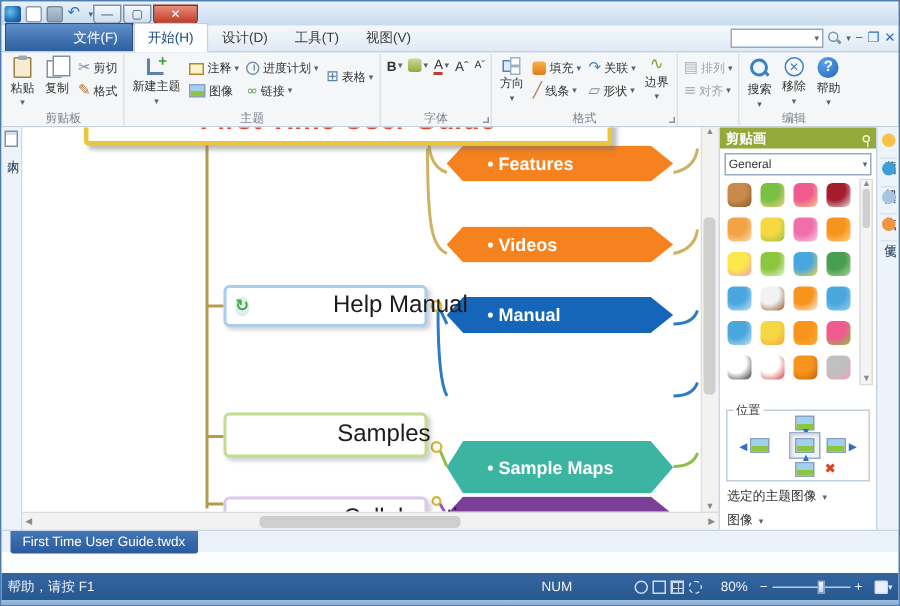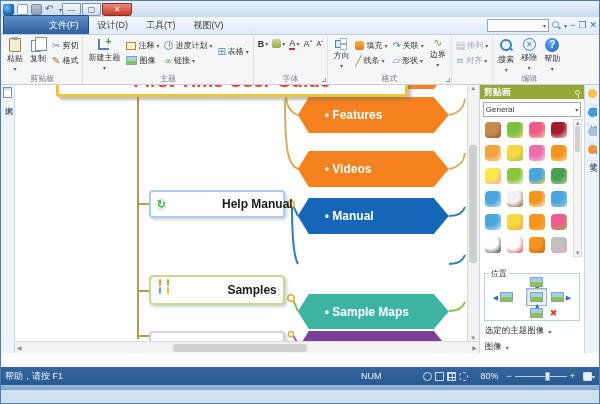--- a/index.html
+++ b/index.html
@@ -78,26 +78,26 @@
   .main{height:268px;display:flex;background:#fff;}
   .left-strip{width:14px;background:#eef3f9;border-right:1px solid #cdd9e6;display:flex;flex-direction:column;align-items:center;padding-top:2px;gap:2px;}
   .ic-outline{width:9px;height:11px;background:#fff;border:1px solid #7f91a8;box-shadow:inset 0 2px 0 #cfe0f0;}
   .vtext{writing-mode:vertical-rl;font-size:8px;color:#3c5068;letter-spacing:1px;}
   .canvas-col{width:464px;display:flex;flex-direction:column;}
   .canvas-row{height:256px;display:flex;}
   .canvas{width:452px;height:256px;position:relative;background:#fff;overflow:hidden;}
   .canvas svg{position:absolute;left:0;top:0;z-index:1;}
   .central{position:absolute;left:41px;top:-16px;width:352px;height:28px;background:#fff;border:3px solid #eac63f;border-radius:3px;box-shadow:3px 3px 3px rgba(110,110,110,.45);z-index:3;overflow:hidden;}
   .central-label{position:absolute;bottom:2px;left:0;right:0;text-align:center;font-size:19px;font-weight:bold;color:#e8432d;white-space:nowrap;}
-  .chevron{position:absolute;left:283px;width:151px;height:36px;z-index:2;display:flex;align-items:center;
+  .chevron{position:absolute;left:283px;width:151px;height:24px;z-index:2;display:flex;align-items:center;
            clip-path:polygon(11px 0,calc(100% - 15px) 0,100% 50%,calc(100% - 15px) 100%,11px 100%,0 50%);}
   .chev-label{color:#fff;font-weight:bold;font-size:12px;padding-left:27px;white-space:nowrap;}
   .topic{position:absolute;left:134px;width:136px;background:#fff;border:2px solid #aaa;border-radius:4px;
          box-shadow:2px 2px 3px rgba(0,0,0,.18);display:flex;align-items:center;gap:8px;padding:0 6px;z-index:2;}
-  .topic-label{font-weight:bold;font-size:12px;color:#1c1c1c;white-space:nowrap;margin-left:48px;}
+  .topic-label{font-weight:normal;font-size:16px;color:#1c1c1c;white-space:nowrap;margin-left:48px;}
   .ic-sync{width:18px;height:13px;background:#e4ebf0;border-radius:7px;color:#3fae3f;font-size:11px;line-height:13px;text-align:center;font-weight:bold;}
   .ic-sync::before{content:"\21bb";}
   .ic-puzzle{width:7px;height:7px;background:#f7941d;border-radius:1px;box-shadow:8px 0 0 #8cc63f,0 8px 0 #4aa7de,8px 8px 0 #f2c21f;margin:-8px 10px 8px 2px;}
   .ic-people{width:5px;height:5px;border-radius:50%;background:#f7941d;box-shadow:6px 0 0 #8cc63f,12px 0 0 #4aa7de,0 6px 0 #f7941d,6px 6px 0 #8cc63f,12px 6px 0 #4aa7de;margin:-6px 14px 6px 2px;}
   .vscroll{width:12px;background:#f2f2f2;border-left:1px solid #dcdcdc;display:flex;flex-direction:column;align-items:center;font-size:6px;color:#8a8a8a;}
   .vthumb{width:8px;height:118px;background:#cfcfcf;border-radius:3px;margin-top:54px;}
   .hscroll{height:12px;background:#f2f2f2;border-top:1px solid #dcdcdc;display:flex;align-items:center;font-size:6px;color:#8a8a8a;padding:0 2px;}
   .hthumb{width:134px;height:8px;background:#cfcfcf;border-radius:3px;margin-left:152px;}
   
   .panel{width:107px;background:#fff;border-left:1px solid #c9d6e4;display:flex;flex-direction:column;}
@@ -151,20 +151,21 @@
     </div>
     <div class="winbtns">
       <span class="wbtn">—</span>
       <span class="wbtn">▢</span>
       <span class="wbtn close">✕</span>
     </div>
   </div>
 
   <div class="tabrow">
     <span class="tab file">文件(F)</span>
+    <span class="tab active">开始(H)</span>
     <span class="tab">设计(D)</span>
     <span class="tab">工具(T)</span>
     <span class="tab">视图(V)</span>
     <div class="tabrow-right">
       <span class="searchbox">
           <span class="caret">▾</span>
         </span>
       <span class="mini-mag"></span>
       <span class="caret">▾</span>
       <span class="docbtn">−</span>
@@ -561,20 +562,23 @@
           <span class="vtab-ico" style="background: rgb(168, 196, 224);"></span>
           <span class="vtext">收藏</span>
         </div>
         <div class="vtab">
           <span class="vtab-ico" style="background: rgb(240, 149, 63);"></span>
           <span class="vtext">便笺</span>
         </div>
       </div>
   </div>
 
+  <div class="doctab-row">
+    <span class="doctab">First Time User Guide.twdx</span>
+  </div>
   <div class="filler"></div>
 
   <div class="statusbar">
     <span>帮助，请按 F1</span>
     <span style="flex:1"></span>
     <span>NUM</span>
     <span style="width:42px"></span>
     <div class="sb-icons">
       <span class="sb-ic round"></span>
       <span class="sb-ic"></span>

